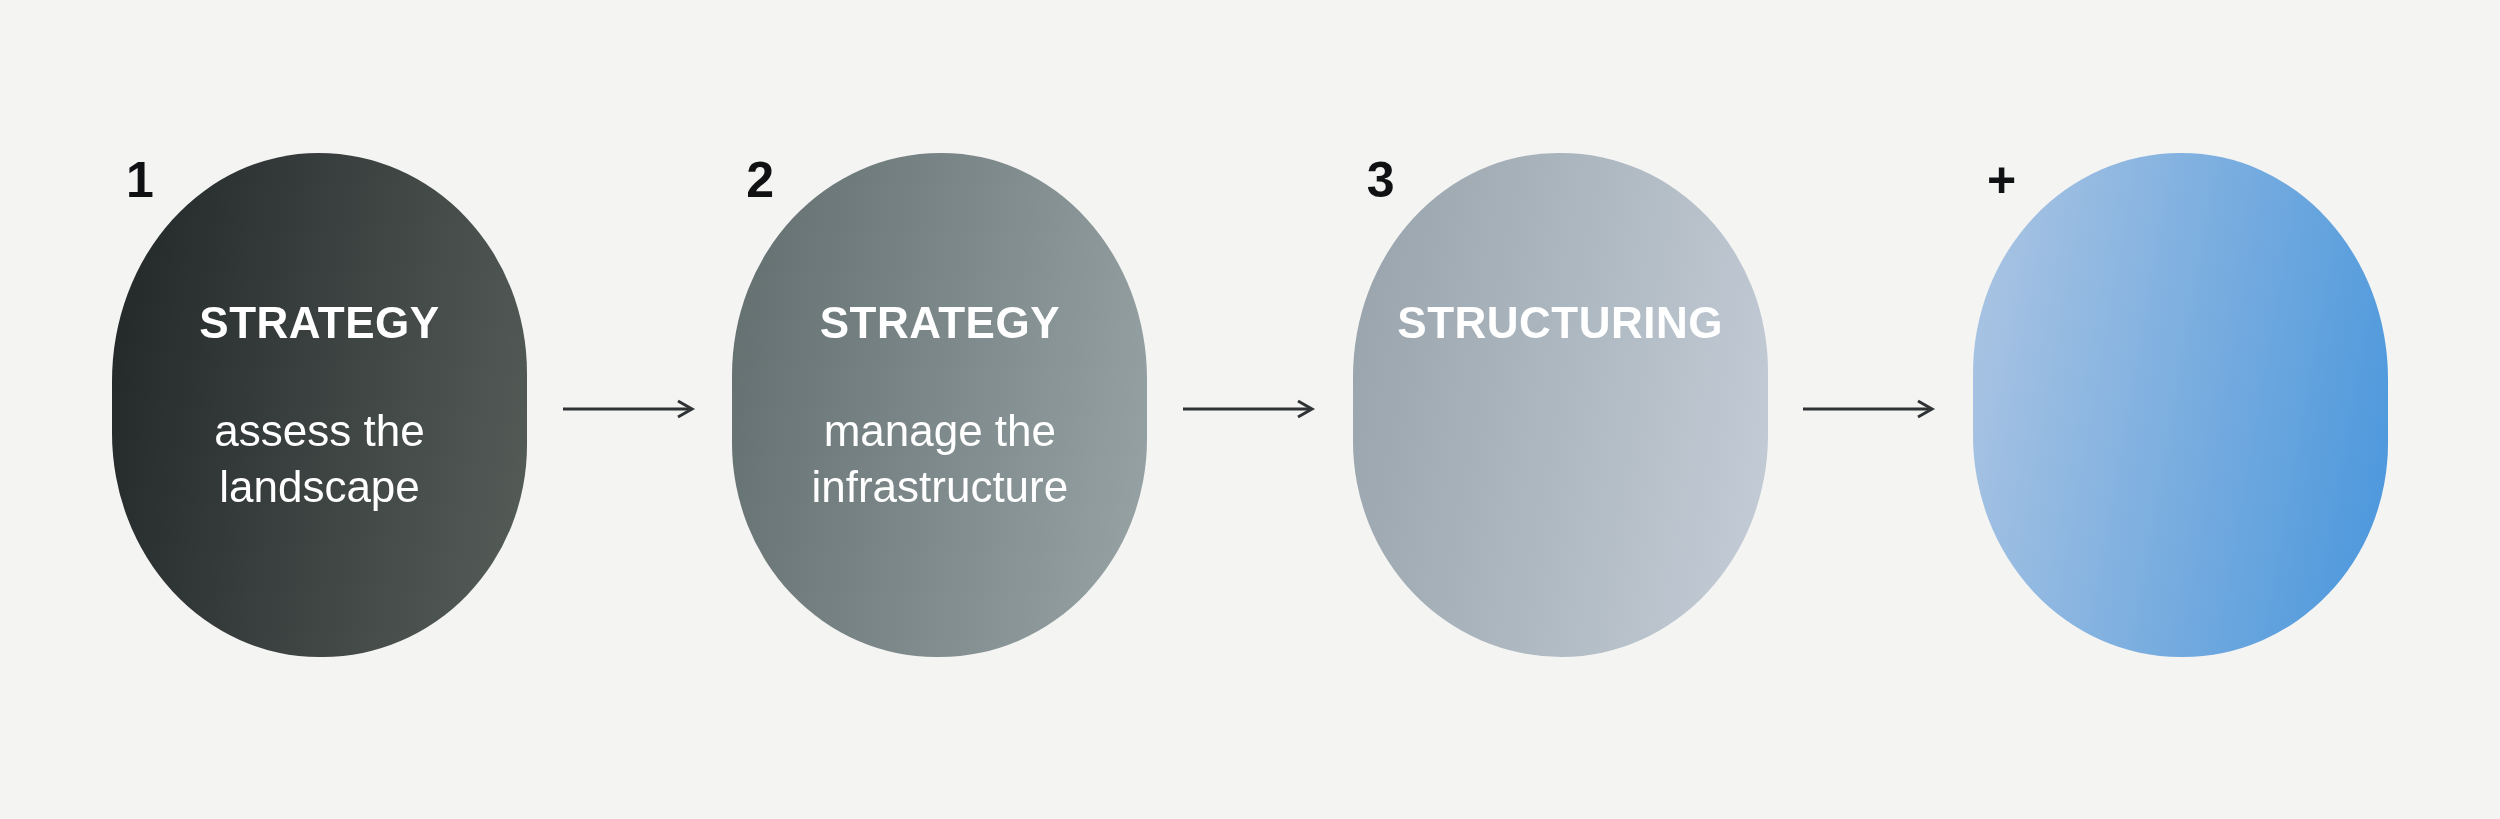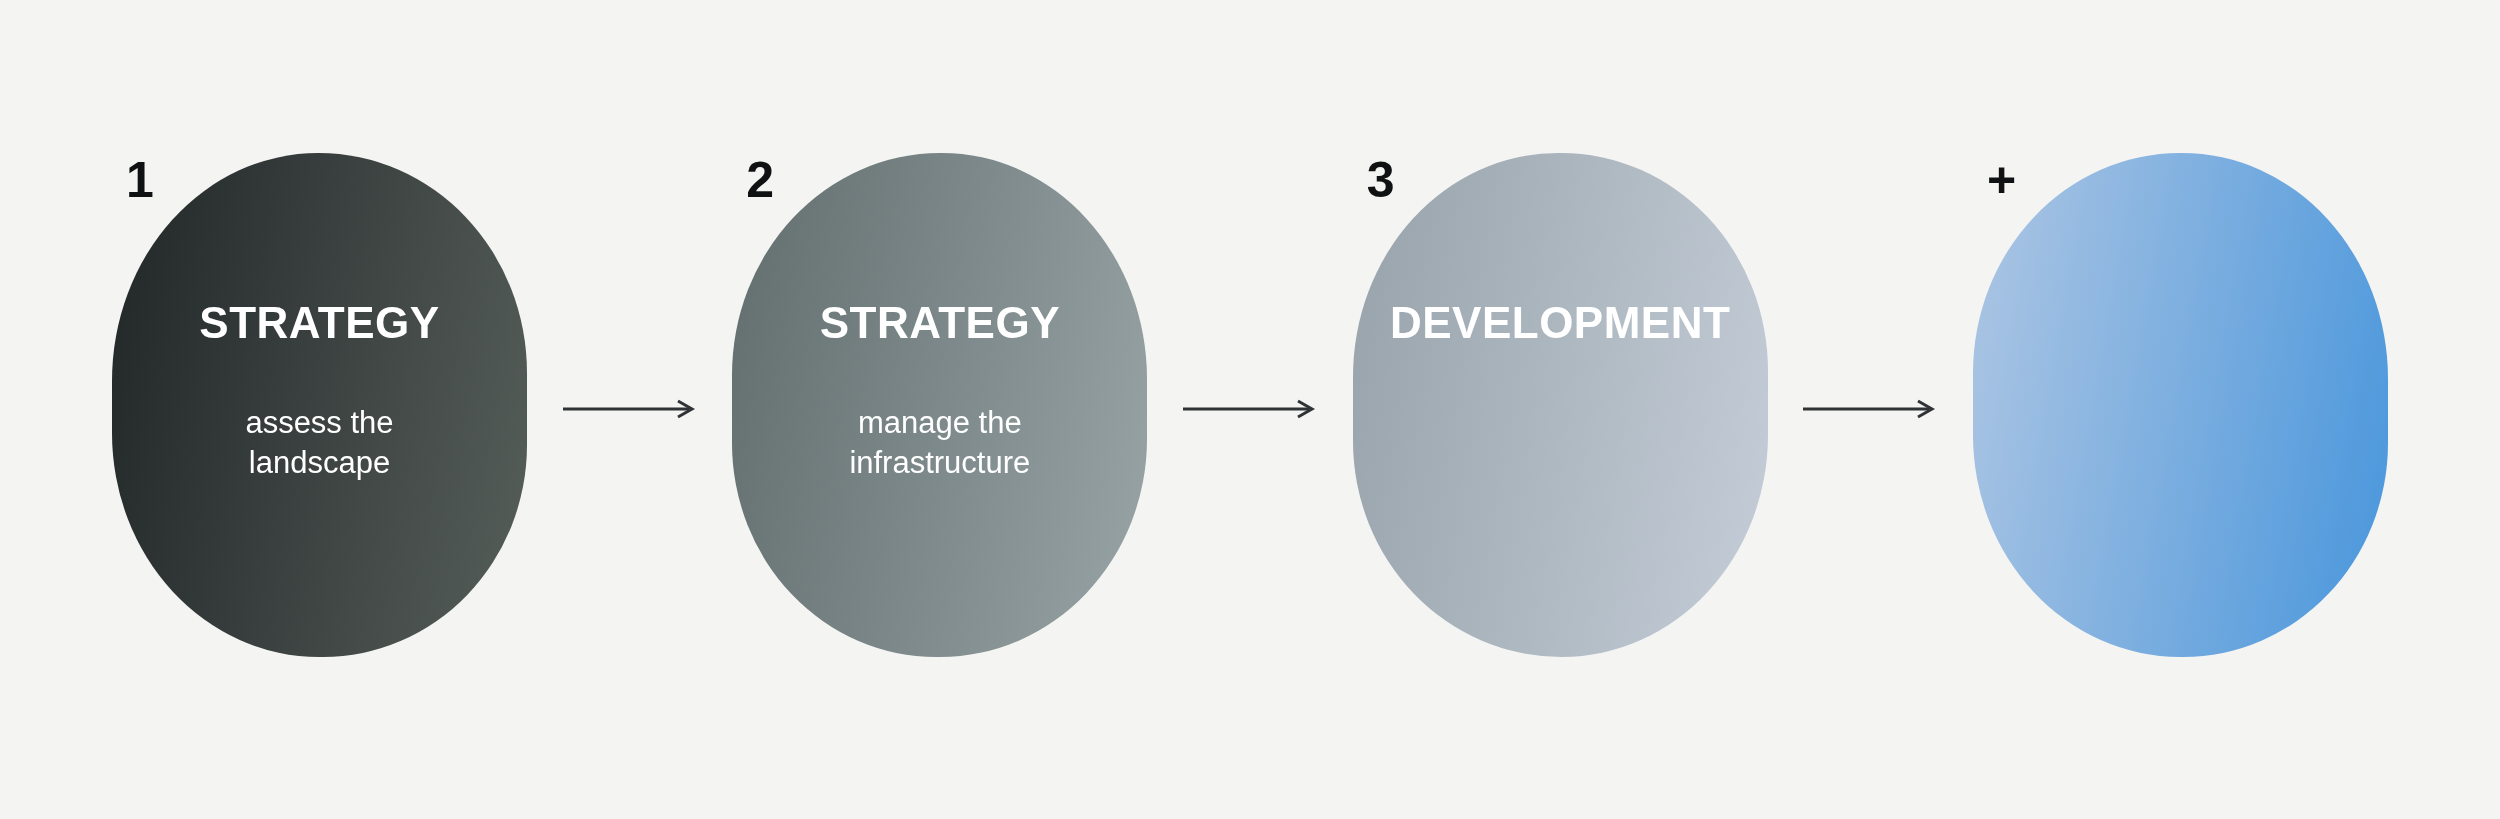--- a/index.html
+++ b/index.html
@@ -58,21 +58,21 @@
     letter-spacing: 0.5px;
     color: #ffffff;
   }
   .blob-subtitle {
     position: absolute;
     top: 250px;
     left: 0;
     width: 100%;
     margin: 0;
     text-align: center;
-    font-size: 31px;
+    font-size: 44px;
     line-height: 1.28;
     font-weight: 400;
     color: #ffffff;
     white-space: pre-line;
   }
   .arrow {
     flex: 1 1 auto;
     margin-top: 244px;
     display: flex;
     justify-content: center;
@@ -120,21 +120,21 @@
   <div class="arrow">
     <svg width="140" height="24" viewBox="0 0 140 24">
       <path class="arrow-stroke" d="M3 12 H129"></path>
       <path class="arrow-stroke" d="M118 4 L132 12 L118 20"></path>
     </svg>
   </div>
 
   <section class="step">
     <span class="marker" style="color: rgb(16, 17, 18);">3</span>
     <div class="blob blob-2" style="background: linear-gradient(100deg, rgb(151, 162, 170) 0%, rgb(197, 206, 216) 100%);">
-      <h2 class="blob-title">DEVELOPMENT</h2>
+      <h2 class="blob-title">STRUCTURING</h2>
     </div>
   </section>
 
   <div class="arrow">
     <svg width="140" height="24" viewBox="0 0 140 24">
       <path class="arrow-stroke" d="M3 12 H129"></path>
       <path class="arrow-stroke" d="M118 4 L132 12 L118 20"></path>
     </svg>
   </div>
 

